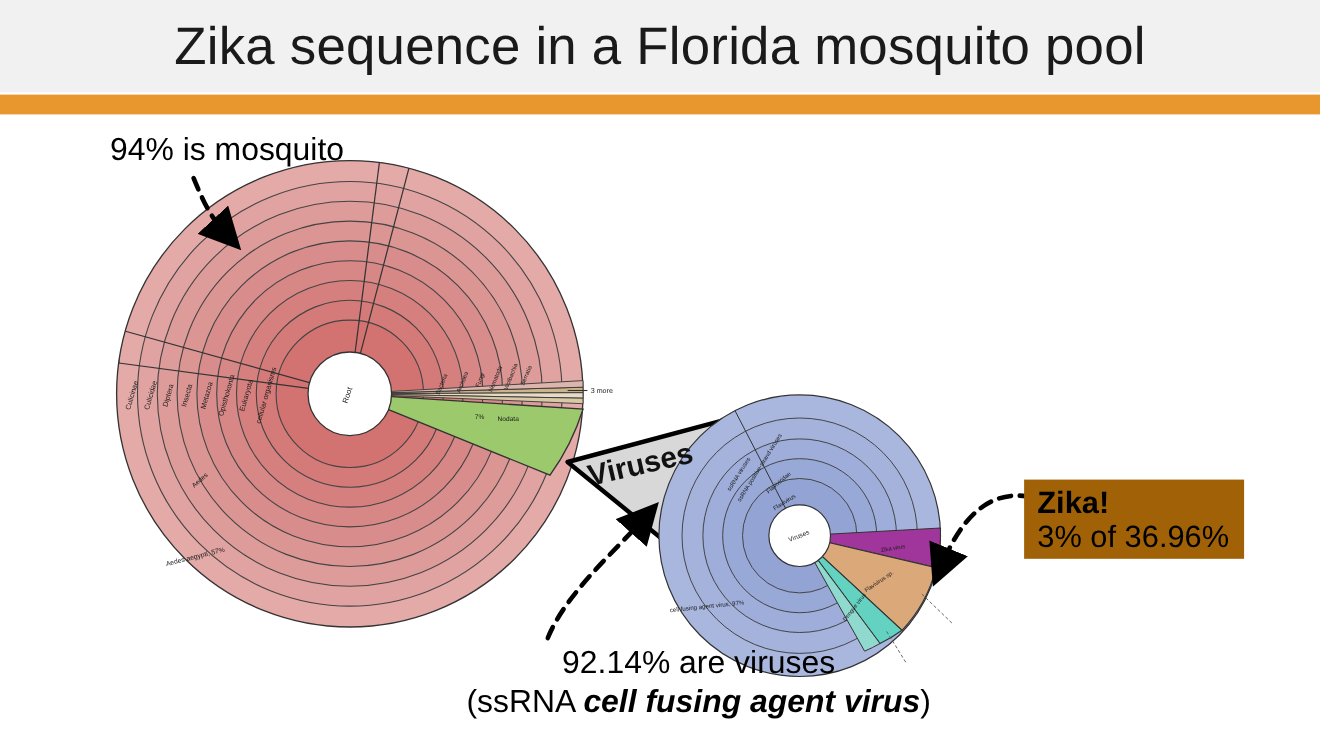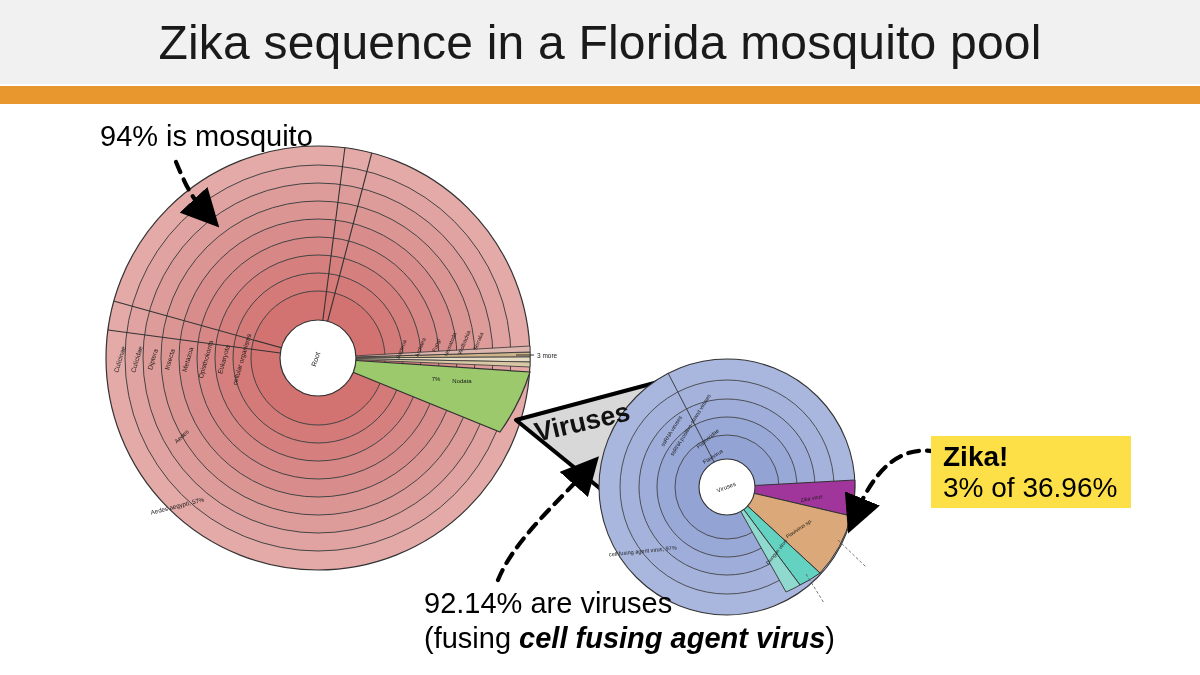--- a/index.html
+++ b/index.html
@@ -7,25 +7,25 @@
   .slide{position:absolute;inset:0;}
 
   
   .header{position:absolute;left:0;top:0;width:1200px;height:84px;background:#f1f1f1;}
   .header-title{position:absolute;left:0;top:4px;width:1200px;height:76px;
     display:flex;align-items:center;justify-content:center;
     font-size:48px;color:#1a1a1a;font-weight:400;letter-spacing:.2px;white-space:nowrap;}
   .accent-bar{position:absolute;left:0;top:86px;width:1200px;height:18px;background:#e8972e;}
 
   
-  .anno{position:absolute;color:#000;}
+  .anno{position:absolute;color:#000;text-align:center;}
   #anno-mosquito{left:100px;top:120px;font-size:29px;white-space:nowrap;}
   #anno-viruses-text{left:424px;top:586px;font-size:29px;white-space:nowrap;line-height:1.22;}
   #anno-viruses-text b{font-weight:bold;font-style:italic;}
-  .zika-box{position:absolute;left:931px;top:436px;width:200px;height:72px;background:#fde047;
+  .zika-box{position:absolute;left:931px;top:436px;width:200px;height:72px;background:#a16207;
     padding:6px 10px 8px 12px;box-sizing:border-box;}
   .zika-title{font-size:28px;font-weight:bold;color:#000;line-height:1.08;}
   .zika-sub{font-size:28px;color:#000;line-height:1.12;white-space:nowrap;}
 
   .wedge-label{position:absolute;font-size:27px;font-weight:600;color:#111;
     transform:rotate(-13deg);transform-origin:left center;}
   svg.layer{position:absolute;left:0;top:0;width:1200px;height:675px;overflow:visible;}
   .krona-txt{font-family:"Liberation Sans",sans-serif;fill:#1a1a1a;}
 </style>
 </head>
@@ -157,21 +157,21 @@
       <path d="M938,452 C900,444 874,470 856,514" marker-end="url(#arrowHead)"></path>
     </g>
   </svg>
 
   <div class="anno" id="anno-mosquito">94% is mosquito</div>
 
   <div class="wedge-label" style="left:535px;top:418px;">Viruses</div>
 
   <div class="anno" id="anno-viruses-text">
     <div>92.14% are viruses</div>
-    <div><span>(fusing </span><b>cell fusing agent virus</b><span>)</span></div>
+    <div><span>(ssRNA </span><b>cell fusing agent virus</b><span>)</span></div>
   </div>
 
   <div class="zika-box">
     <div class="zika-title">Zika!</div>
     <div class="zika-sub">3% of 36.96%</div>
   </div>
 
 </div>
 
 </body></html>

